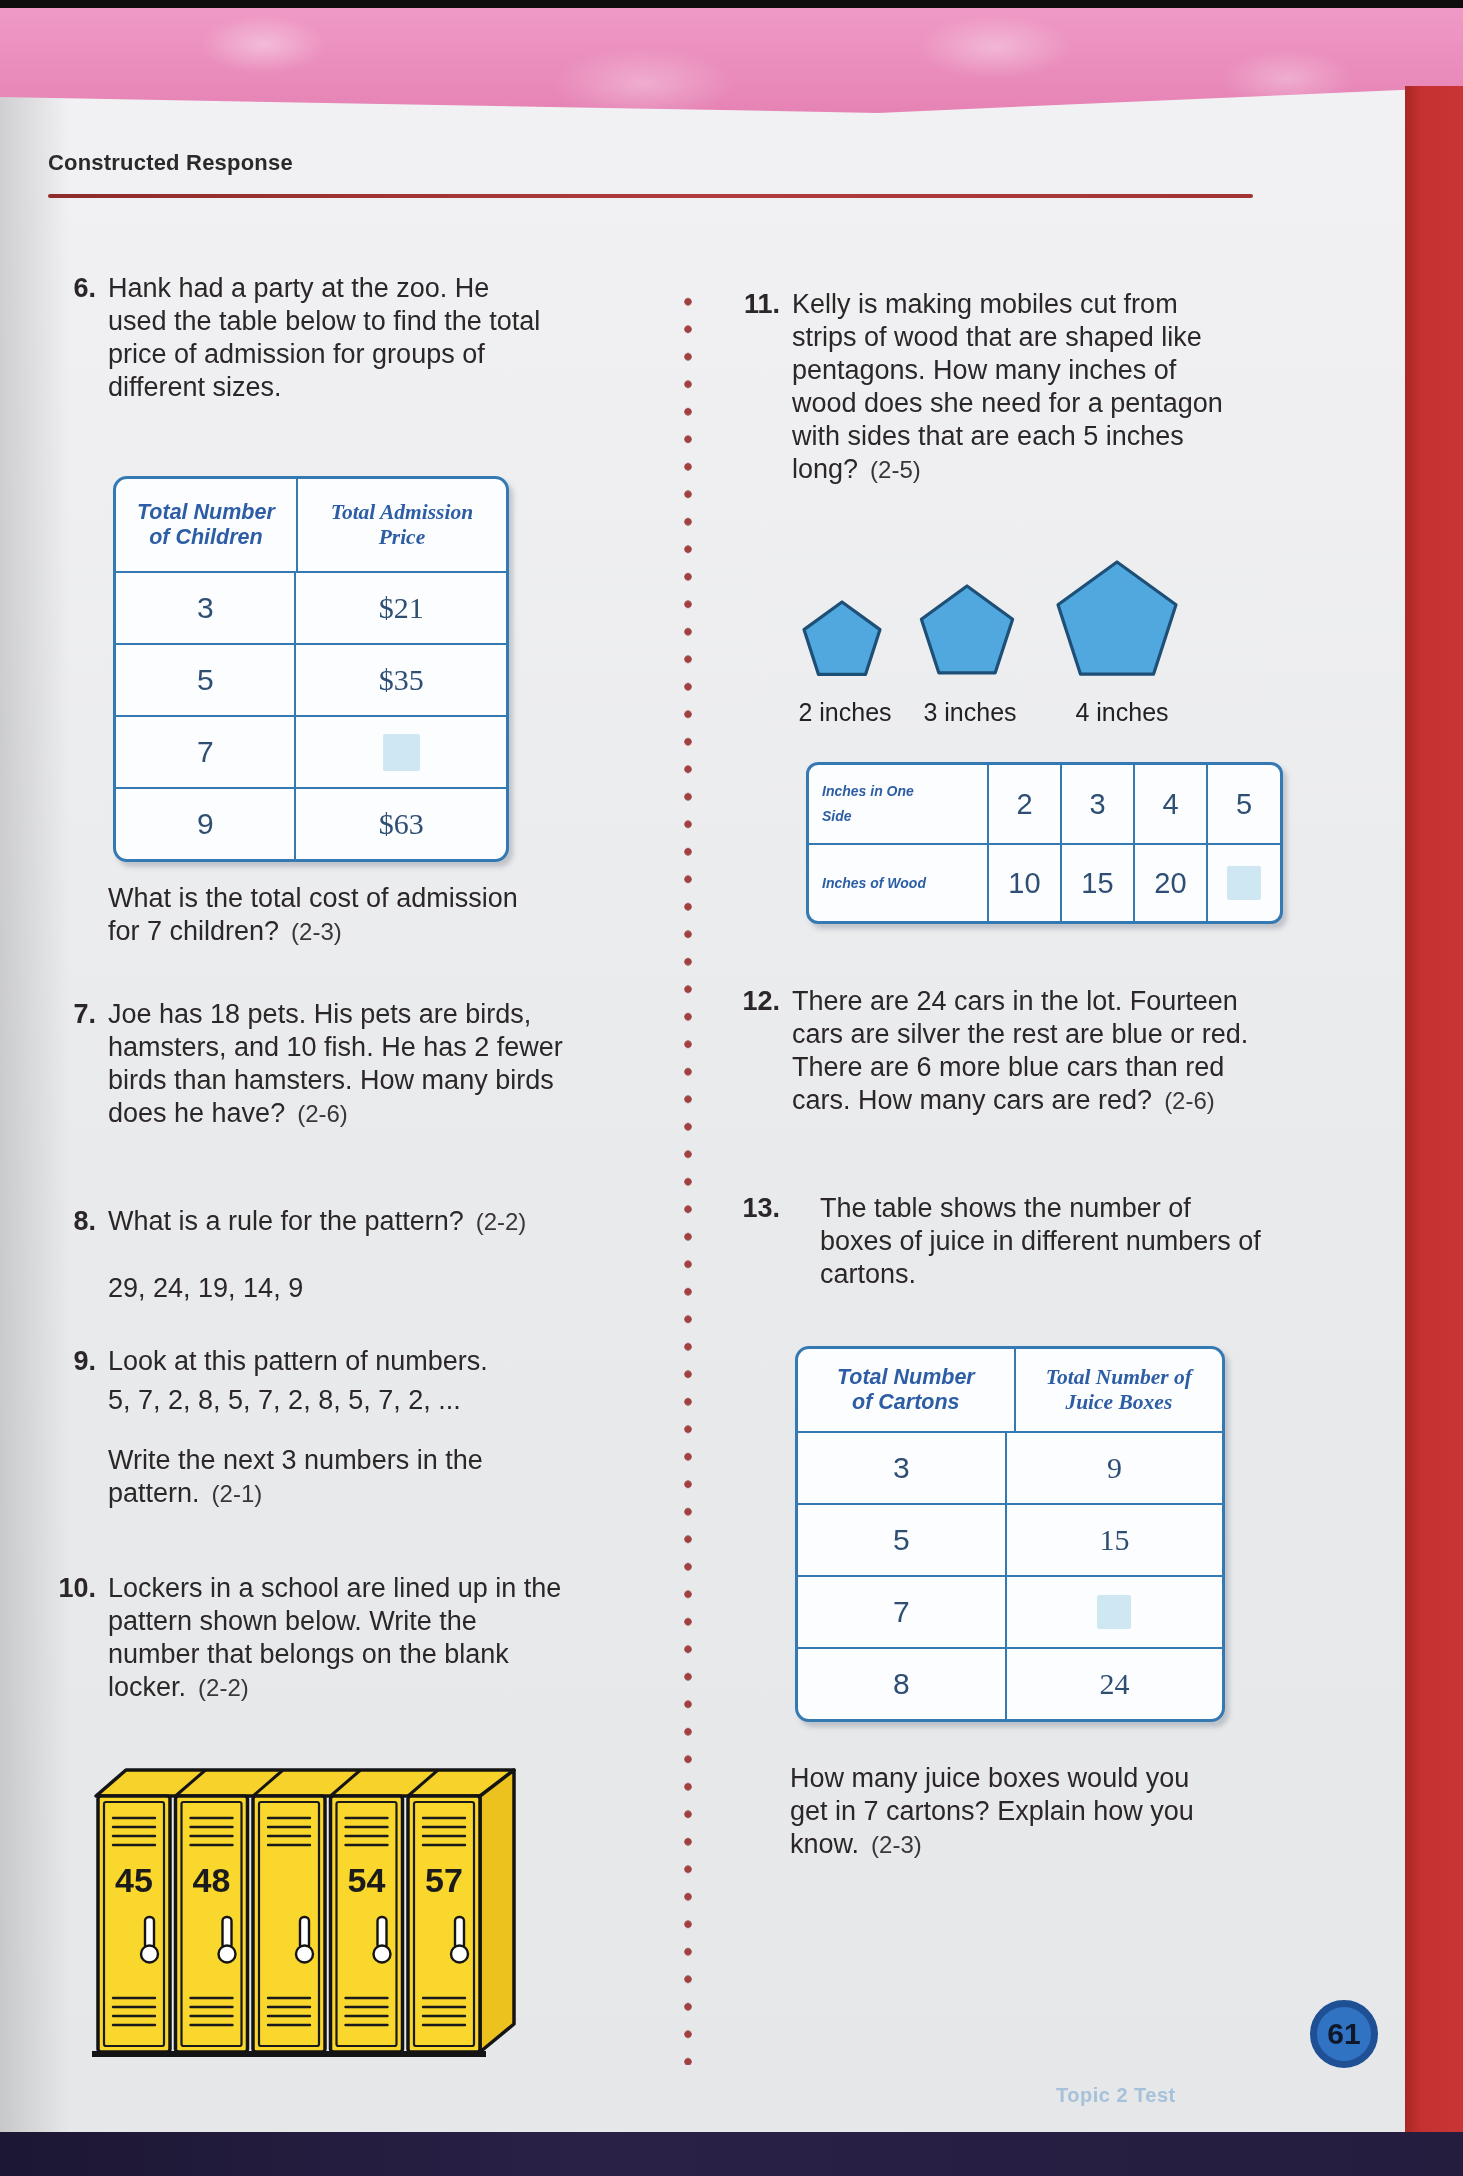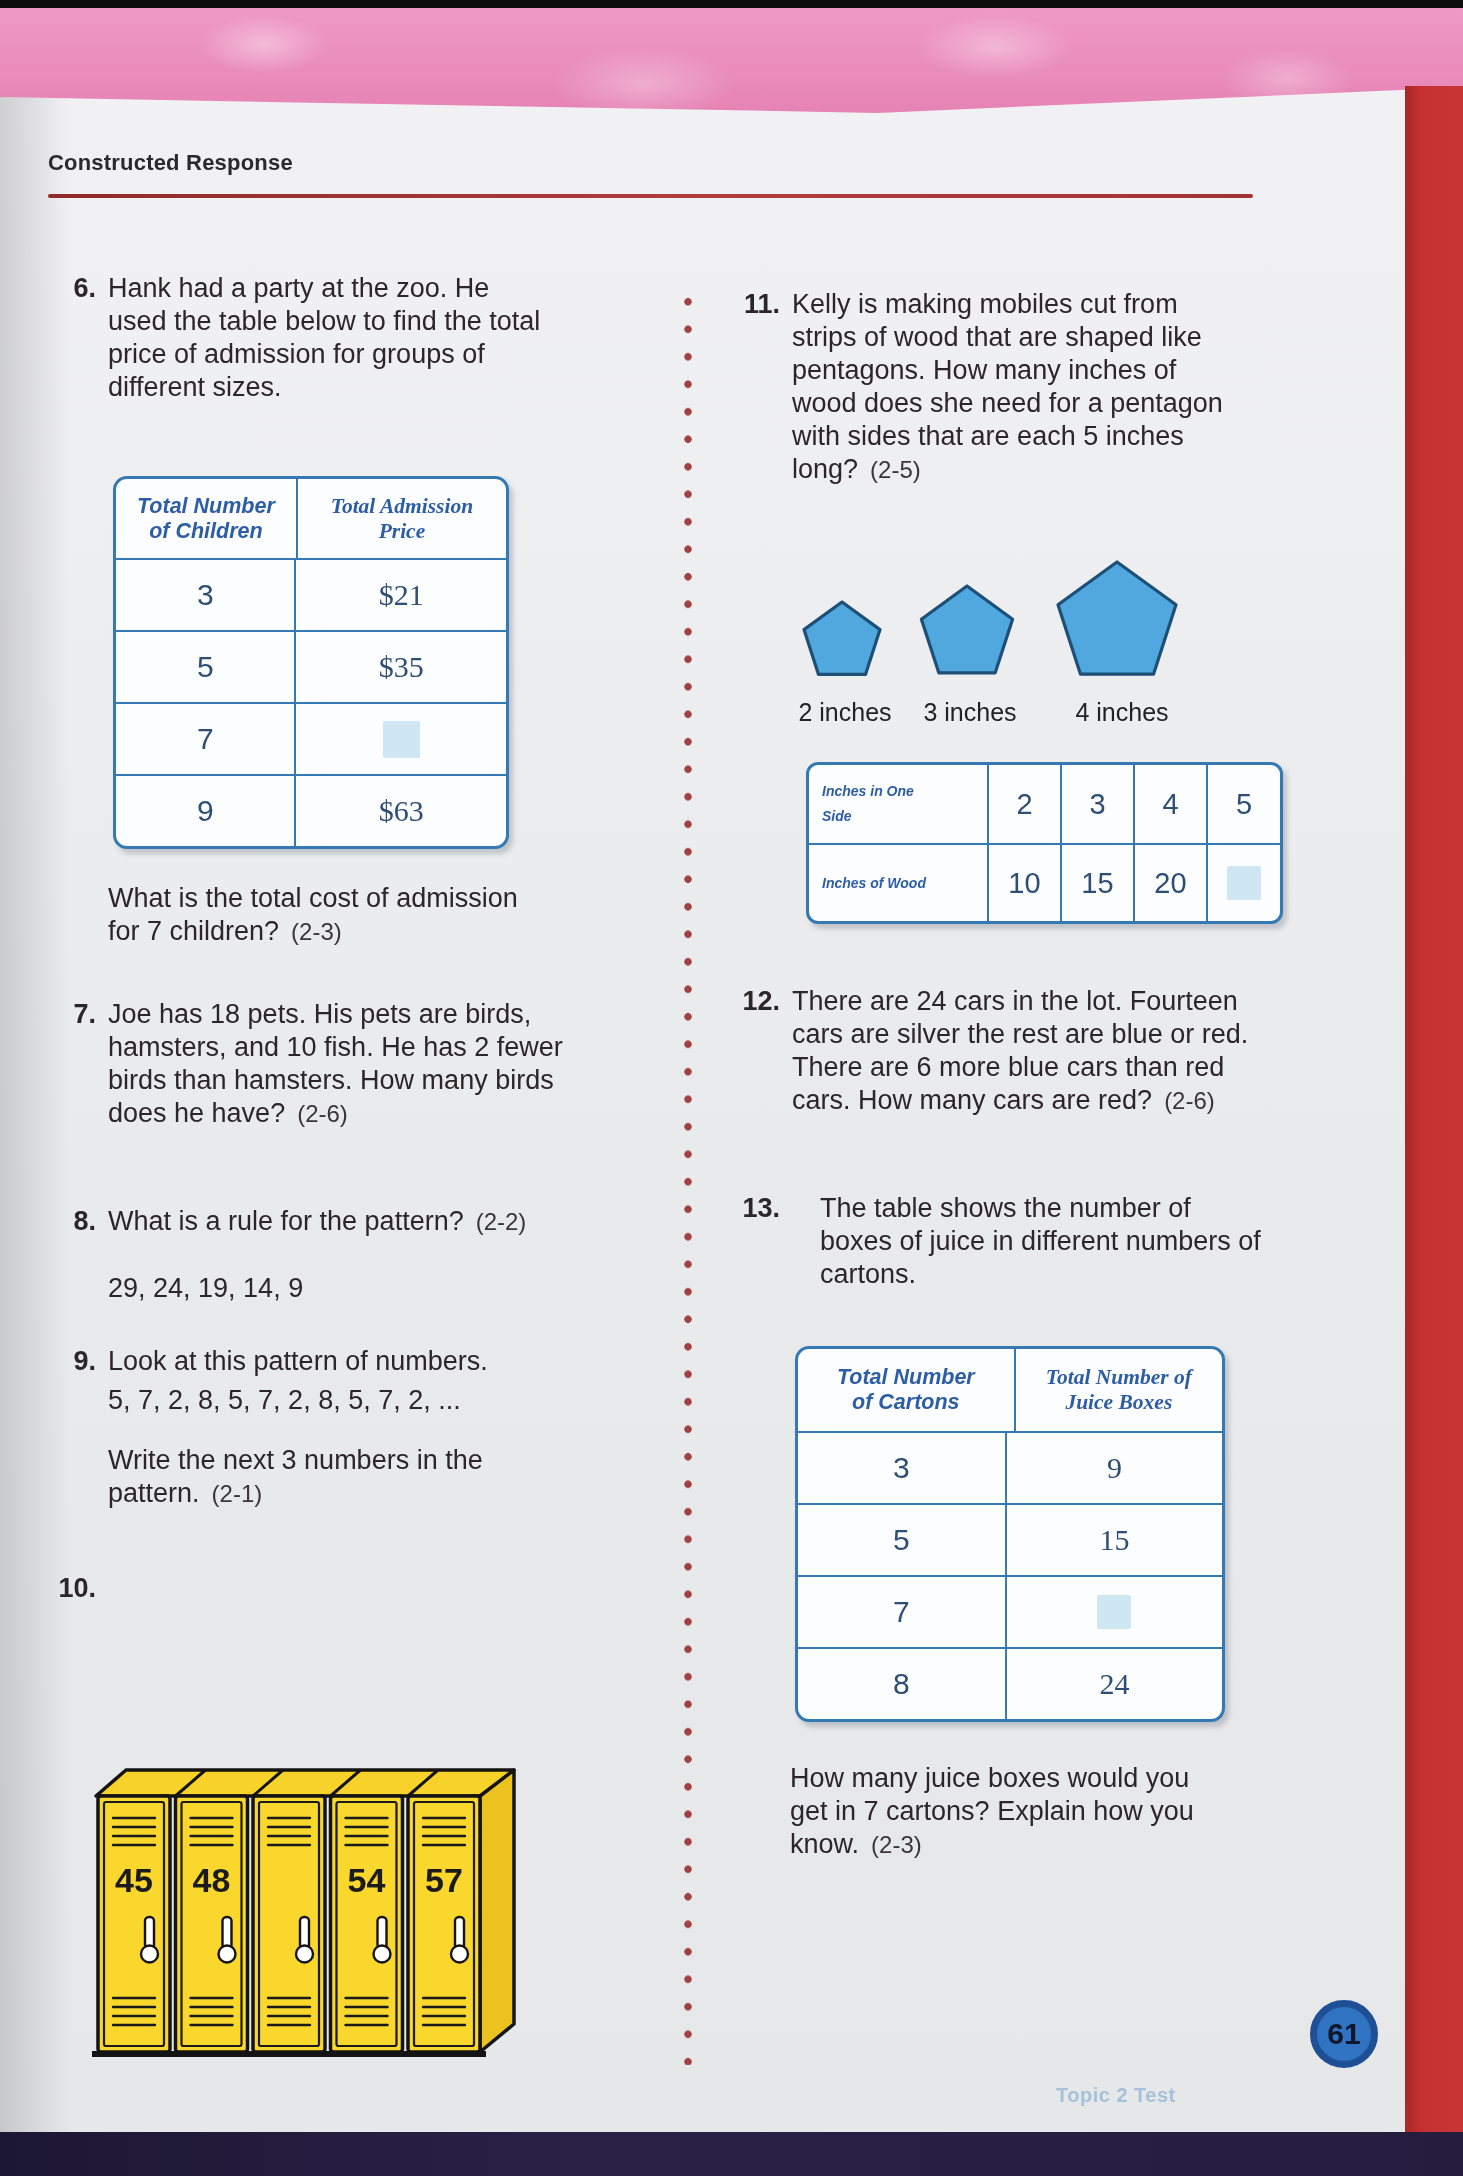--- a/index.html
+++ b/index.html
@@ -78,21 +78,21 @@
   <div class="header-label">Constructed Response</div>
   <div class="red-rule"></div>
   <div class="divider-dots"></div>
 
   <div class="q" style="left:50px;top:272px;width:575px;">
     <div class="qnum">6.</div>
     <div class="qtext" style="width:445px;">Hank had a party at the zoo. He used the table below to find the total price of admission for groups of different sizes.</div>
   </div>
 
   <div class="dtable" style="left:113px;top:476px;width:390px;">
-    <div class="dt-hrow" style="height:79px;">
+    <div class="dt-hrow" style="height:92px;">
       <div class="hcell" style="width:46%;padding:0 20px;">Total Number of Children</div>
       <div class="hcell c2" style="width:54%;padding:0 22px;">Total Admission Price</div>
     </div>
     <div class="dt-row" style="height:70px;">
       <div class="ncell" style="width:46%;">3</div>
       <div class="ncell c2" style="width:54%;">$21</div>
     </div>
     <div class="dt-row" style="height:70px;">
       <div class="ncell" style="width:46%;">5</div>
       <div class="ncell c2" style="width:54%;">$35</div>
@@ -130,20 +130,21 @@
     <div class="qnum">9.</div>
     <div class="qtext" style="width:470px;">
       <div>Look at this pattern of numbers.</div>
       <div class="seq2">5, 7, 2, 8, 5, 7, 2, 8, 5, 7, 2, ...</div>
       <div class="prompt" style="width:420px;"><span>Write the next 3 numbers in the pattern.</span><span class="ref">(2-1)</span></div>
     </div>
   </div>
 
   <div class="q" style="left:40px;top:1572px;width:585px;">
     <div class="qnum" style="width:56px;">10.</div>
+    <div class="qtext" style="width:455px;"><span>Lockers in a school are lined up in the pattern shown below. Write the number that belongs on the blank locker.</span><span class="ref">(2-2)</span></div>
   </div>
 
   <svg class="art" style="left:90px;top:1762px;" width="445" height="305" viewBox="0 0 445 305">
 
     <polygon points="6,34 36,8 424,8 394,34" fill="#f6d22a" stroke="#141414" stroke-width="3.5" stroke-linejoin="round"></polygon>
     <line x1="85.5" y1="34" x2="115.5" y2="8" stroke="#141414" stroke-width="3"></line>
     <line x1="163" y1="34" x2="193" y2="8" stroke="#141414" stroke-width="3"></line>
     <line x1="240.5" y1="34" x2="270.5" y2="8" stroke="#141414" stroke-width="3"></line>
     <line x1="318" y1="34" x2="348" y2="8" stroke="#141414" stroke-width="3"></line>
 

